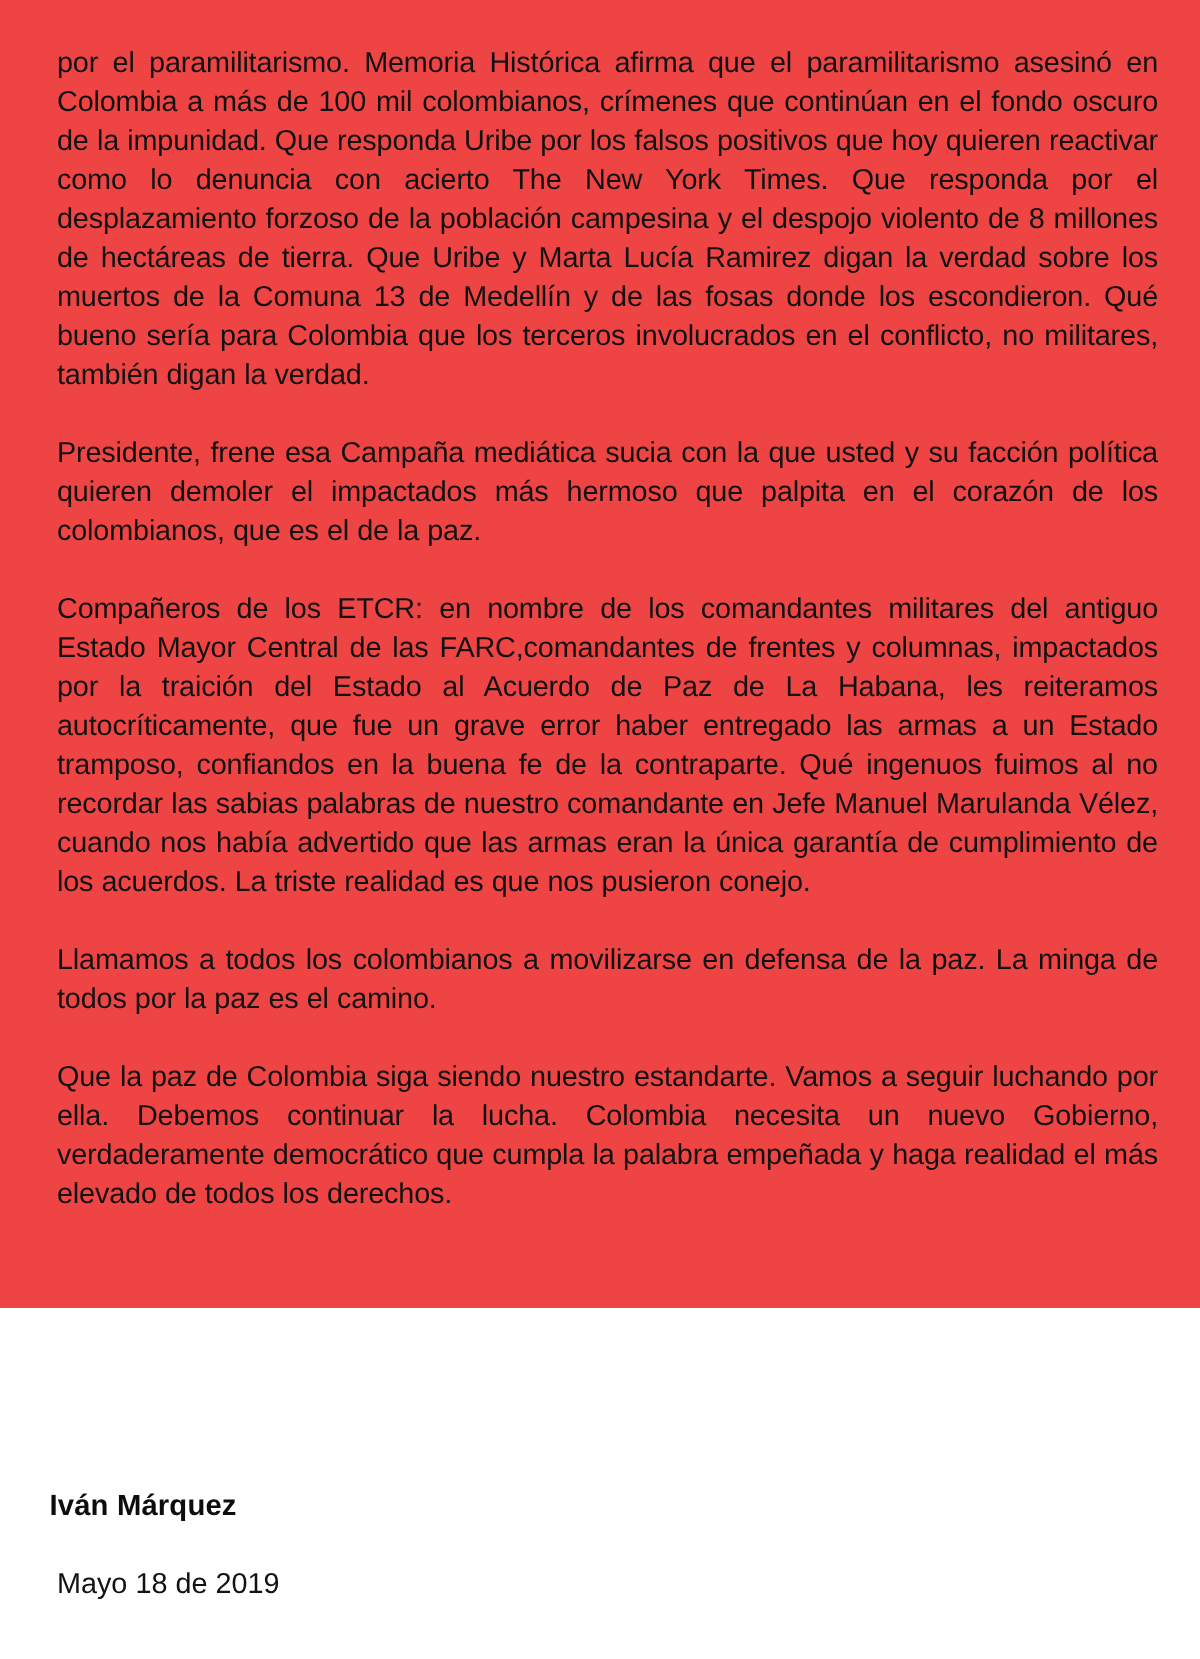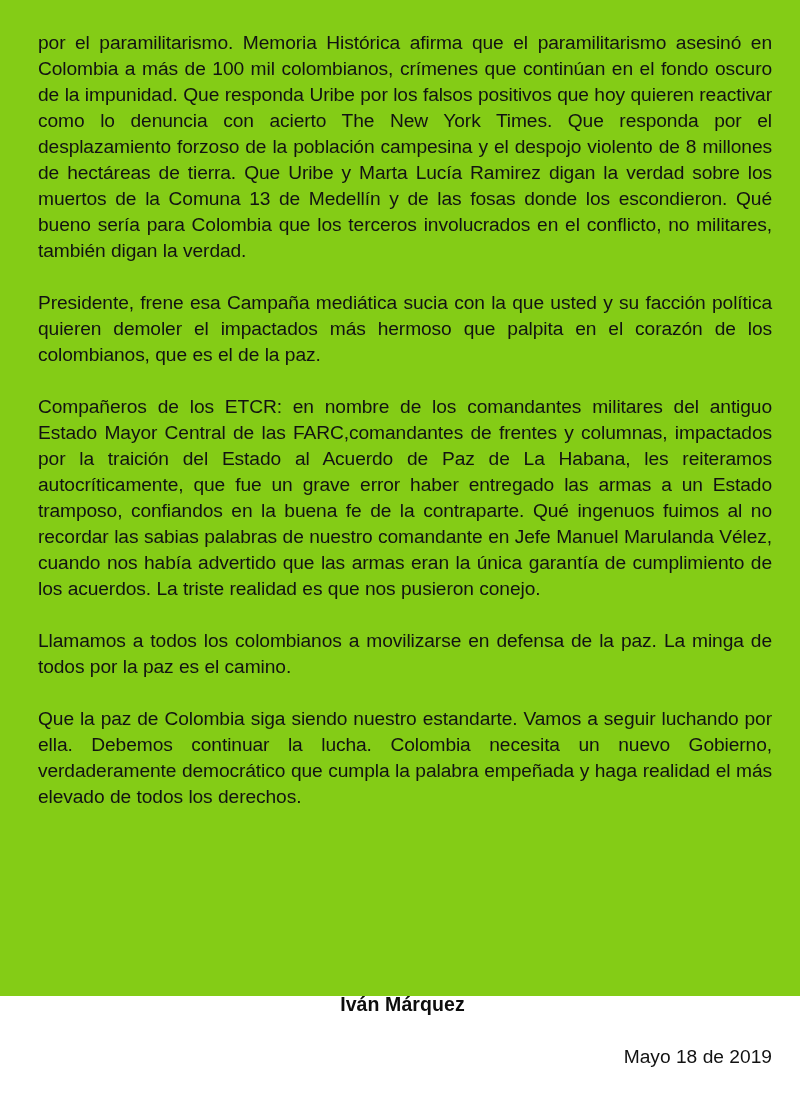--- a/index.html
+++ b/index.html
@@ -13,22 +13,22 @@
     font-family: "Liberation Sans", sans-serif;
     color: #111111;
     overflow: hidden;
     position: relative;
   }
   .page {
     position: absolute;
     left: 0;
     top: 0;
     width: 800px;
-    height: 996px;
-    background: #84cc16;
+    height: 872px;
+    background: #ef4444;
   }
   .doc-body {
     position: absolute;
     left: 38px;
     top: 30px;
     width: 734px;
   }
   .para {
     font-size: 19.2px;
     line-height: 26px;
@@ -40,37 +40,35 @@
     color: #121212;
   }
   .para:last-of-type {
     margin-bottom: 0;
   }
   .signature-block {
     position: absolute;
     left: 38px;
     top: 991px;
     width: 734px;
-    text-align: center;
   }
   .signature {
     display: inline-block;
     font-size: 19.5px;
     line-height: 26px;
     font-weight: bold;
     color: #0d0d0d;
     letter-spacing: 0.1px;
     margin-left: -5px;
   }
   .date-block {
     position: absolute;
     left: 38px;
     top: 1044px;
     width: 734px;
-    text-align: right;
   }
   .date-text {
     display: inline-block;
     font-size: 19.2px;
     line-height: 26px;
     color: #121212;
   }
 </style>
 </head>
 <body>

